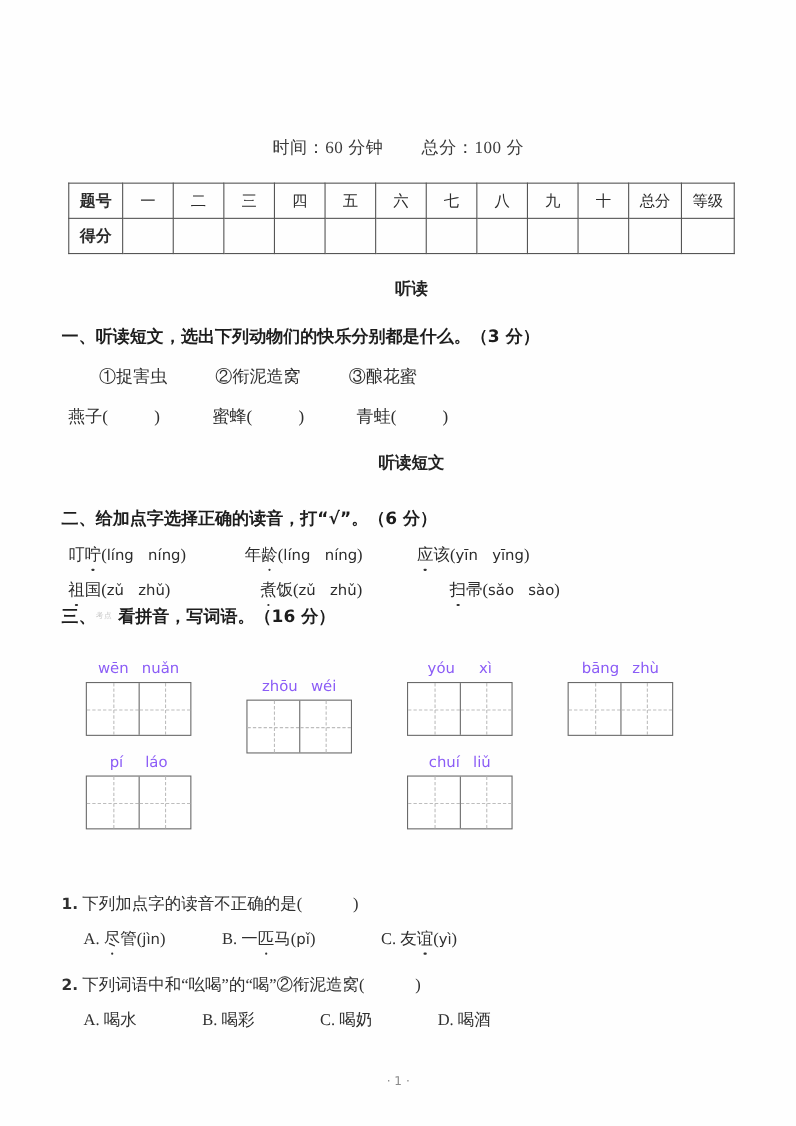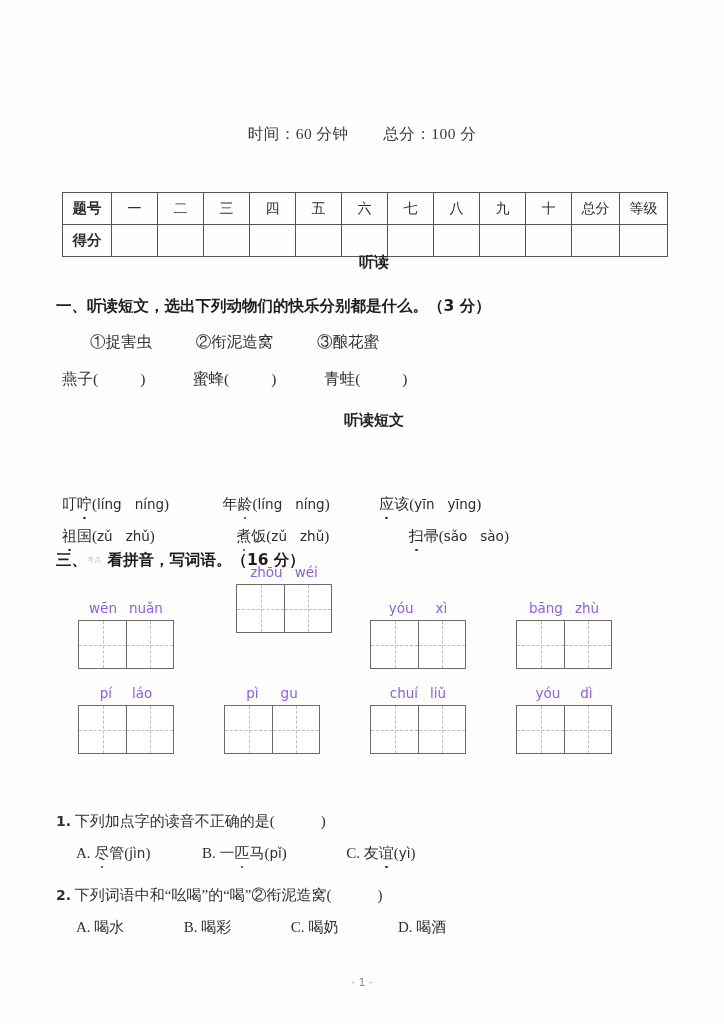--- a/index.html
+++ b/index.html
@@ -32,21 +32,21 @@
     font-size: 15.5px;
     letter-spacing: 0.5px;
     color: #3a3a3a;
     font-family: "Liberation Serif", "DejaVu Serif", serif;
   }
   .exam-meta .meta-gap { display: inline-block; width: 26px; }
 
   
   .score-table {
     position: absolute;
-    top: 192px;
+    top: 166px;
     left: 62px;
     width: 584px;
     border-collapse: collapse;
     table-layout: fixed;
   }
   .score-table td {
     border: 1px solid #555;
     height: 29px;
     text-align: center;
     vertical-align: middle;
@@ -277,20 +277,21 @@
   <div class="row-line" id="q1-blanks">
     <span class="pair">燕子(</span><span class="blank"></span><span>)</span>
     <span class="gap2"></span>
     <span class="pair">蜜蜂(</span><span class="blank"></span><span>)</span>
     <span class="gap2"></span>
     <span class="pair">青蛙(</span><span class="blank"></span><span>)</span>
   </div>
 
   <div class="section-head" id="sec-basics">听读短文</div>
 
+  <div class="q-title" id="q2-title">二、给加点字选择正确的读音，打“√”。（6 分）</div>
 
   <div class="pyrow" id="q2-row1">
     <span class="pyitem"><span class="han">叮</span><span class="dotted">咛</span><span class="han"></span>(<span class="py">líng</span><span class="pysp"></span><span class="py">níng</span>)</span>
     <span class="pysp" style="width:46px"></span>
     <span class="pyitem"><span class="han">年</span><span class="dotted">龄</span><span class="han"></span>(<span class="py">líng</span><span class="pysp"></span><span class="py">níng</span>)</span>
     <span class="pysp" style="width:42px"></span>
     <span class="pyitem"><span class="dotted">应</span><span class="han">该</span>(<span class="py">yīn</span><span class="pysp"></span><span class="py">yīng</span>)</span>
   </div>
 
   <div class="pyrow" id="q2-row2">
@@ -306,21 +307,21 @@
   </div>
 
   <div class="tz-wrap" style="top:600px; left:78px;">
     <div class="tz-py"><span>wēn</span><span class="sp"></span><span>nuǎn</span></div>
     <div class="tz-grid">
         <div class="tz-cell"></div>
         <div class="tz-cell"></div>
       </div>
   </div>
 
-  <div class="tz-wrap" style="top:564px; left:224px;margin-left:12px;">
+  <div class="tz-wrap" style="top:616px; left:224px;">
     <div class="tz-py"><span>zhōu</span><span class="sp"></span><span>wéi</span></div>
     <div class="tz-grid">
         <div class="tz-cell"></div>
         <div class="tz-cell"></div>
       </div>
   </div>
 
   <div class="tz-wrap" style="top:600px; left:370px;">
     <div class="tz-py"><span>yóu</span><span class="sp" style="width:22px"></span><span>xì</span></div>
     <div class="tz-grid">
@@ -338,43 +339,29 @@
   </div>
 
   <div class="tz-wrap" style="top:685px; left:78px;">
     <div class="tz-py"><span>pí</span><span class="sp" style="width:20px"></span><span>láo</span></div>
     <div class="tz-grid">
         <div class="tz-cell"></div>
         <div class="tz-cell"></div>
       </div>
   </div>
 
-  <div class="tz-wrap" style="top:685px; left:224px;">
-    <div class="tz-py"><span>pì</span><span class="sp" style="width:22px"></span><span>gu</span></div>
-    <div class="tz-grid">
-        <div class="tz-cell"></div>
-        <div class="tz-cell"></div>
-      </div>
-  </div>
 
   <div class="tz-wrap" style="top:685px; left:370px;">
     <div class="tz-py"><span>chuí</span><span class="sp"></span><span>liǔ</span></div>
     <div class="tz-grid">
         <div class="tz-cell"></div>
         <div class="tz-cell"></div>
       </div>
   </div>
 
-  <div class="tz-wrap" style="top:685px; left:516px;">
-    <div class="tz-py"><span>yóu</span><span class="sp" style="width:20px"></span><span>dì</span></div>
-    <div class="tz-grid">
-        <div class="tz-cell"></div>
-        <div class="tz-cell"></div>
-      </div>
-  </div>
 
 
   <div class="sub-q" id="q4-1">
     <span class="idx">1.</span> <span>下列加点字的读音不正确的是(</span><span class="paren-blank"></span><span>)</span>
   </div>
 
   <div class="sub-q" id="q4-1-opts">
     <span><span>A.</span> <span class="dotted">尽</span><span>管</span>(<span class="py">jìn</span>)</span>
     <span class="opt-gap"></span>
     <span><span>B.</span> <span>一</span><span class="dotted">匹</span><span>马</span>(<span class="py">pǐ</span>)</span>

